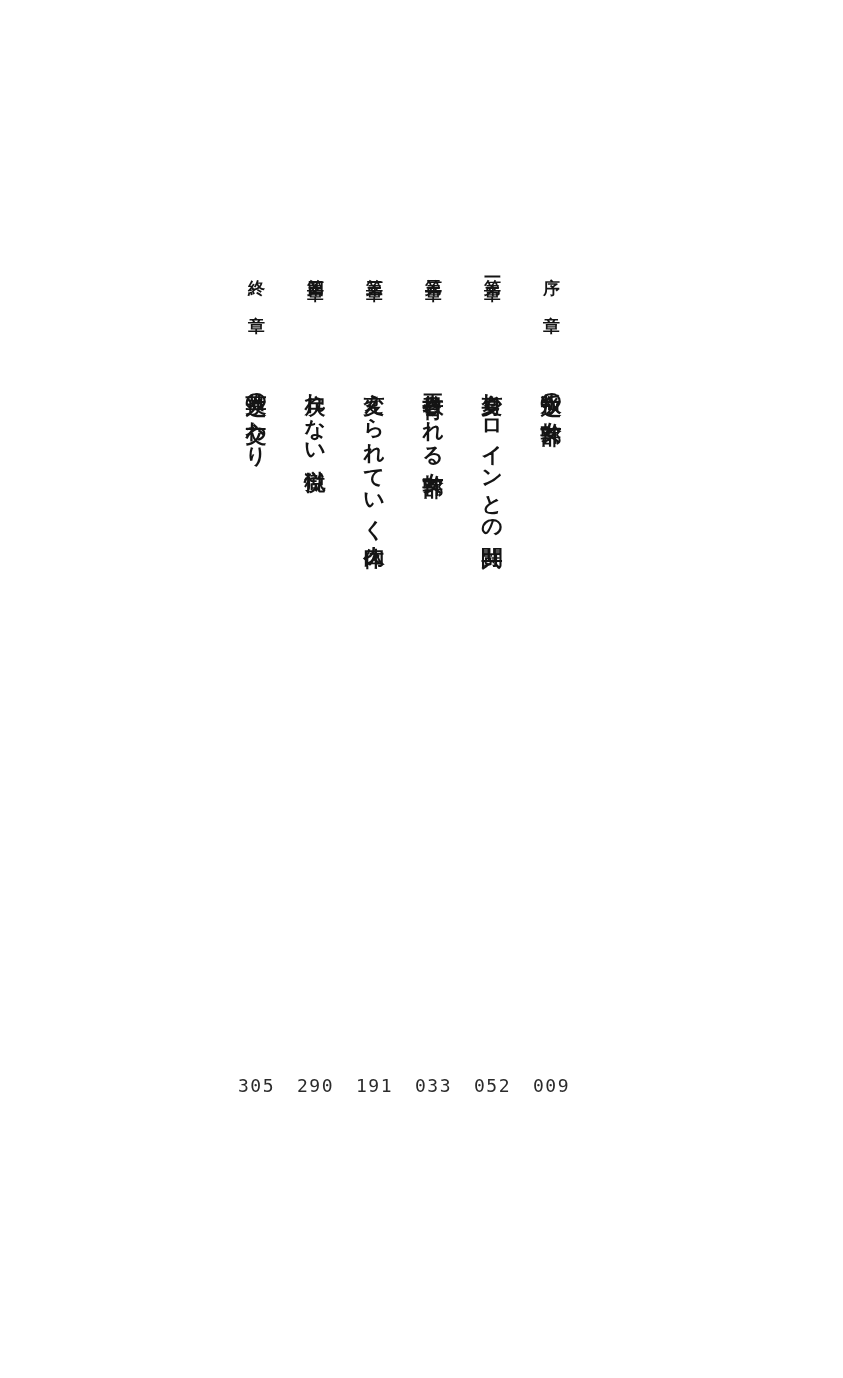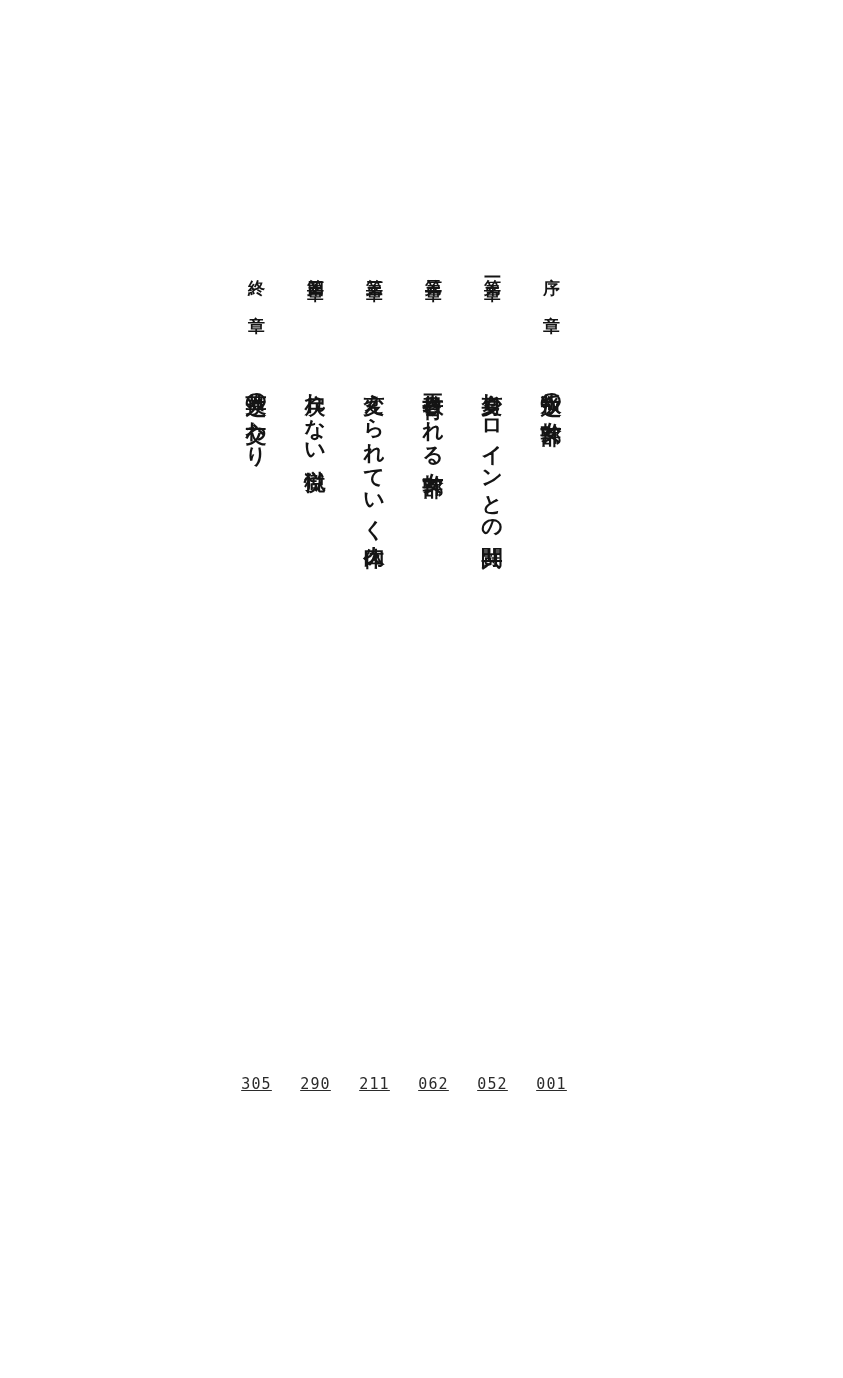--- a/index.html
+++ b/index.html
@@ -66,50 +66,49 @@
     margin-top: 42px;
     letter-spacing: 0.06em;
   }
 
   .toc-page {
     position: absolute;
     top: 810px;
     left: 50%;
     transform: translateX(-50%);
     font-family: "DejaVu Sans Mono", "Liberation Mono", monospace;
-    font-size: 15px;
+    font-size: 18px;
     letter-spacing: 0.08em;
     color: #2b2b2b;
     white-space: nowrap;
-    text-decoration: underline;
   }
 </style>
 </head>
 <body>
 
 <div id="toc">
     <div class="toc-entry">
       <div class="toc-label spaced">序　章</div>
       <div class="toc-title">叛逆の女幹部</div>
-      <div class="toc-page">001</div>
+      <div class="toc-page">009</div>
     </div>
     <div class="toc-entry">
       <div class="toc-label">第一章</div>
       <div class="toc-title">変身ヒロインとの共闘</div>
       <div class="toc-page">052</div>
     </div>
     <div class="toc-entry">
       <div class="toc-label">第二章</div>
       <div class="toc-title">再教育される女幹部</div>
-      <div class="toc-page">062</div>
+      <div class="toc-page">033</div>
     </div>
     <div class="toc-entry">
       <div class="toc-label">第三章</div>
       <div class="toc-title">変えられていく肉体</div>
-      <div class="toc-page">211</div>
+      <div class="toc-page">191</div>
     </div>
     <div class="toc-entry">
       <div class="toc-label">第四章</div>
       <div class="toc-title">戻れない獄悦</div>
       <div class="toc-page">290</div>
     </div>
     <div class="toc-entry">
       <div class="toc-label spaced">終　章</div>
       <div class="toc-title">莫逆の交わり</div>
       <div class="toc-page">305</div>

